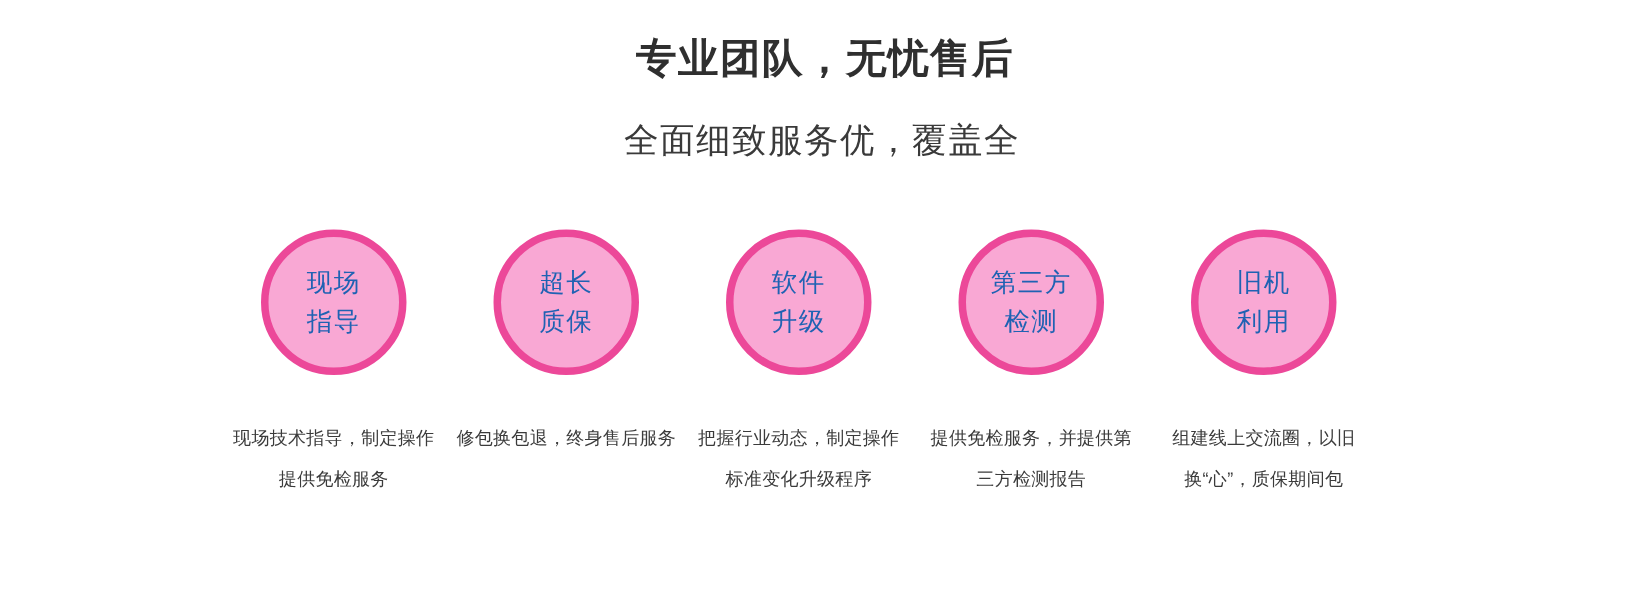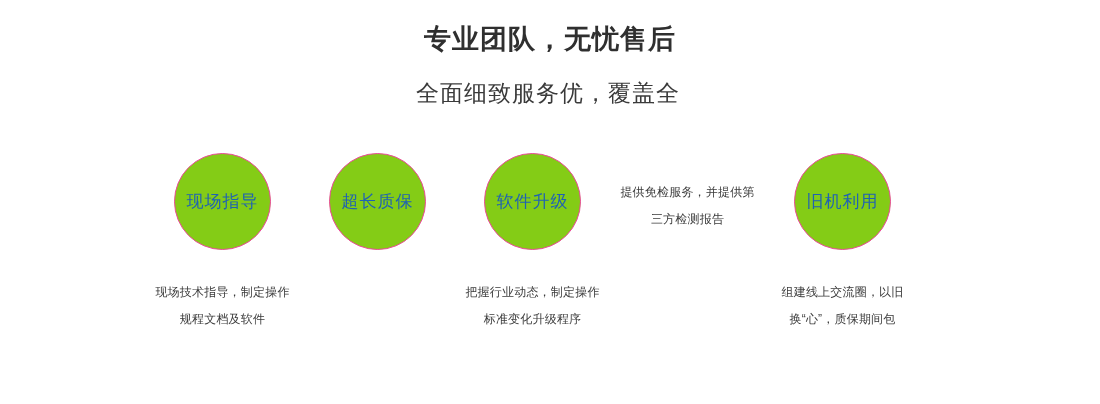--- a/index.html
+++ b/index.html
@@ -60,28 +60,28 @@
     position: absolute;
     top: 0;
     width: 155px;
     margin-left: -77px;   
     text-align: center;
   }
   .circle {
     width: 97px;
     height: 97px;
     margin: 3px auto 0 auto;
-    border: 1px solid #ec4899;
+    border: 5px solid #ec4899;
     border-radius: 50%;
     box-sizing: border-box;
     display: flex;
-    flex-direction: row;
+    flex-direction: column;
     align-items: center;
     justify-content: center;
-    background: #84cc16;
+    background: #f9a8d4;
   }
   .circle-line {
     font-size: 17px;
     font-weight: normal;
     color: #1f62b3;
     line-height: 26px;
     letter-spacing: 1px;
     white-space: nowrap;
   }
   .caption {
@@ -115,45 +115,50 @@
 
   <div class="features">
 
     <div class="feature f0">
       <div class="circle">
         <span class="circle-line">现场</span>
         <span class="circle-line">指导</span>
       </div>
       <div class="caption">
         <span class="caption-line">现场技术指导，制定操作</span>
-        <span class="caption-line">规程文档及软件</span>
+        <span class="caption-line">提供免检服务</span>
       </div>
     </div>
 
     <div class="feature f1">
       <div class="circle">
         <span class="circle-line">超长</span>
         <span class="circle-line">质保</span>
       </div>
       <div class="caption">
+        <span class="caption-line">修包换包退，终身售后服务</span>
       </div>
     </div>
 
     <div class="feature f2">
       <div class="circle">
         <span class="circle-line">软件</span>
         <span class="circle-line">升级</span>
       </div>
       <div class="caption">
         <span class="caption-line">把握行业动态，制定操作</span>
         <span class="caption-line">标准变化升级程序</span>
       </div>
     </div>
 
     <div class="feature f3">
+      <div class="circle">
+        <span class="circle-line">第三方</span>
+        <span class="circle-line">检测</span>
+      </div>
       <div class="caption">
         <span class="caption-line">提供免检服务，并提供第</span>
         <span class="caption-line">三方检测报告</span>
       </div>
     </div>
 
     <div class="feature f4">
       <div class="circle">
         <span class="circle-line">旧机</span>
         <span class="circle-line">利用</span>

